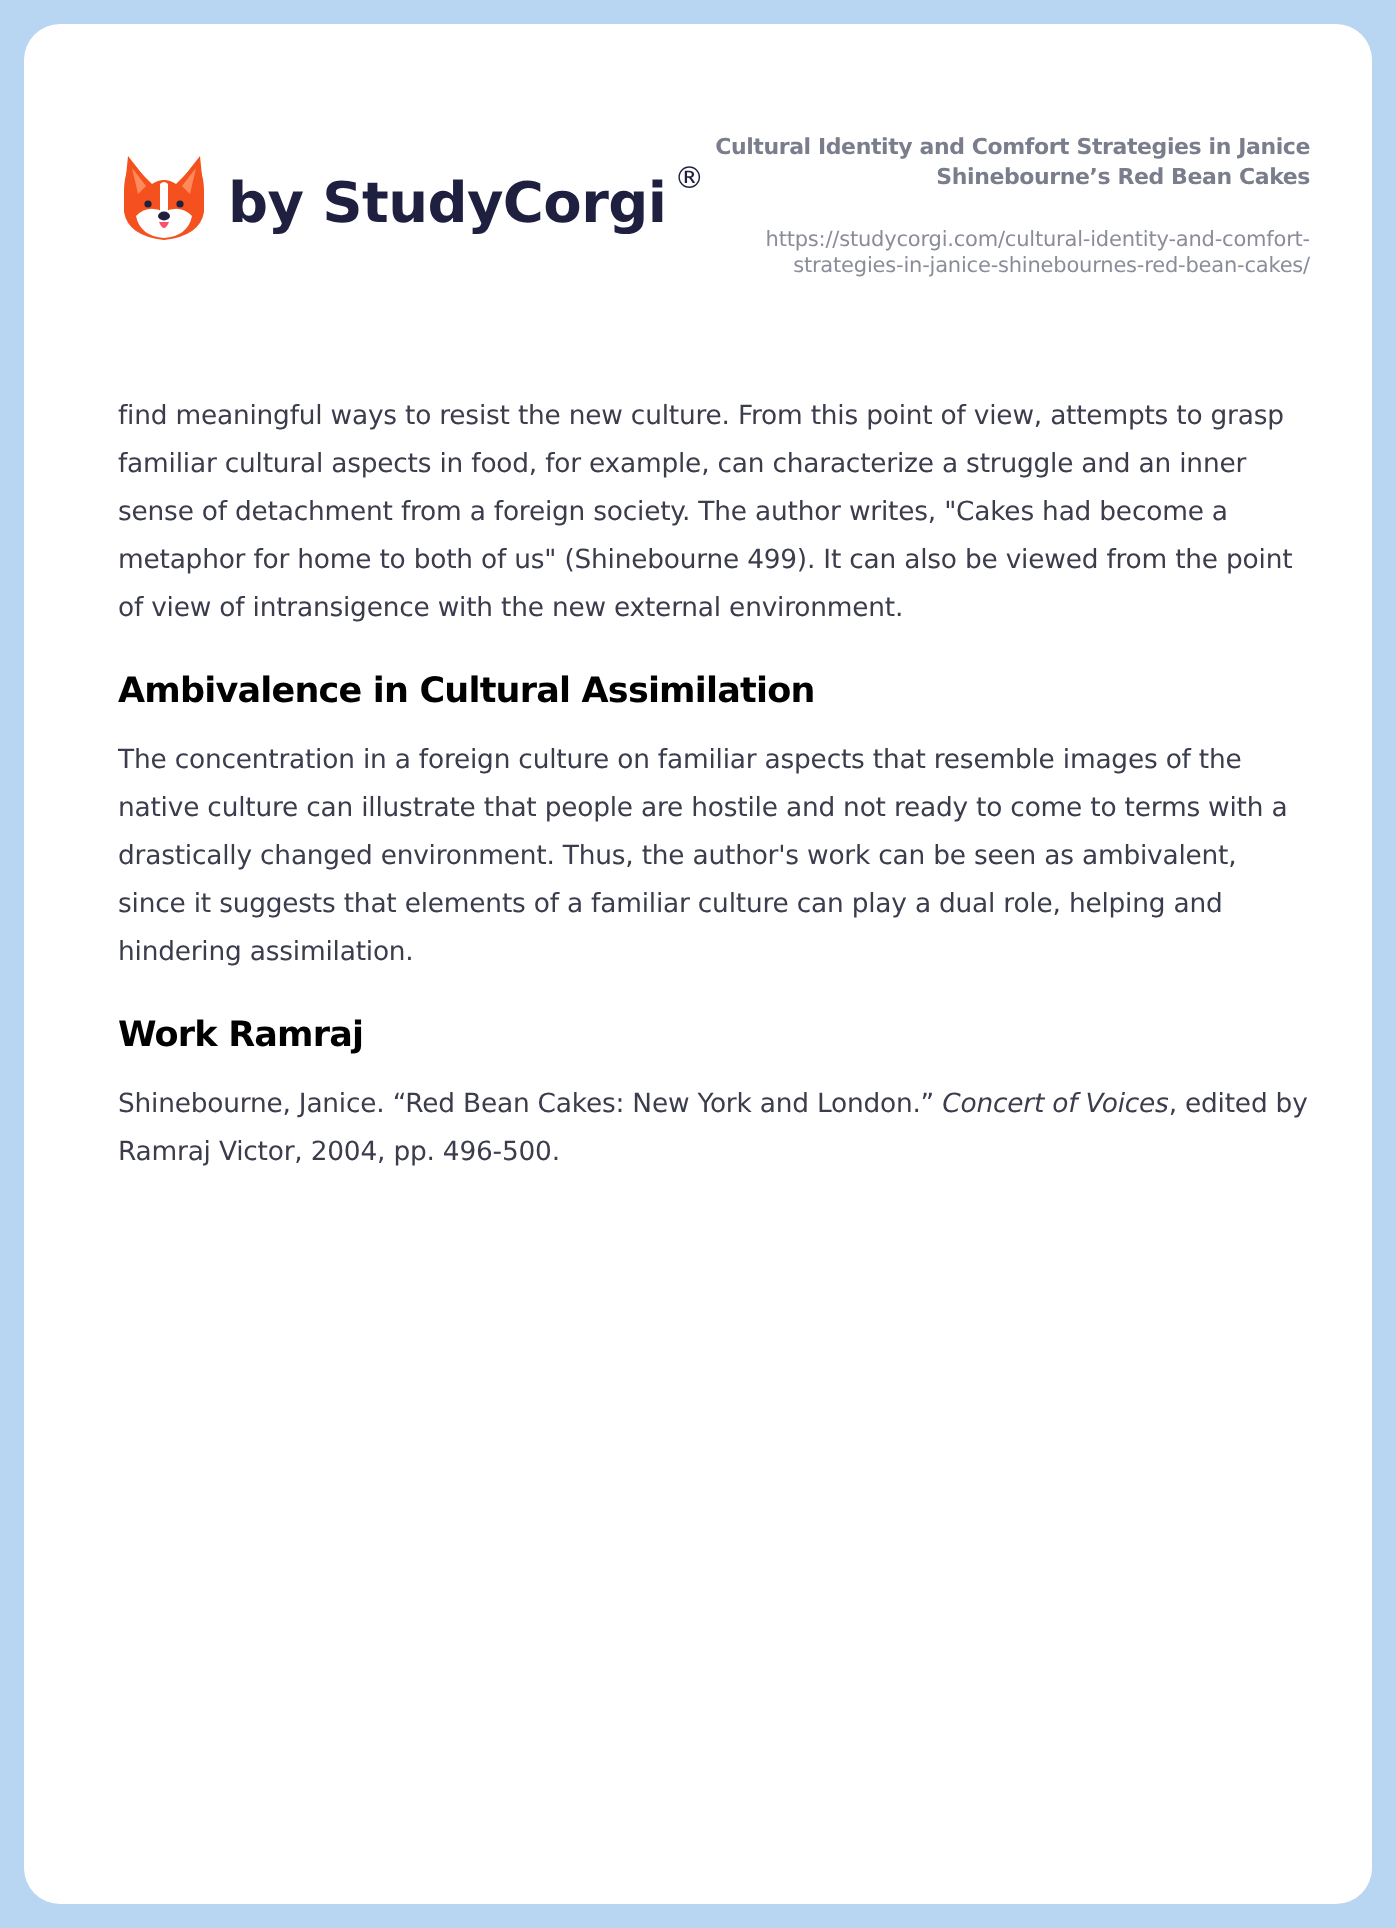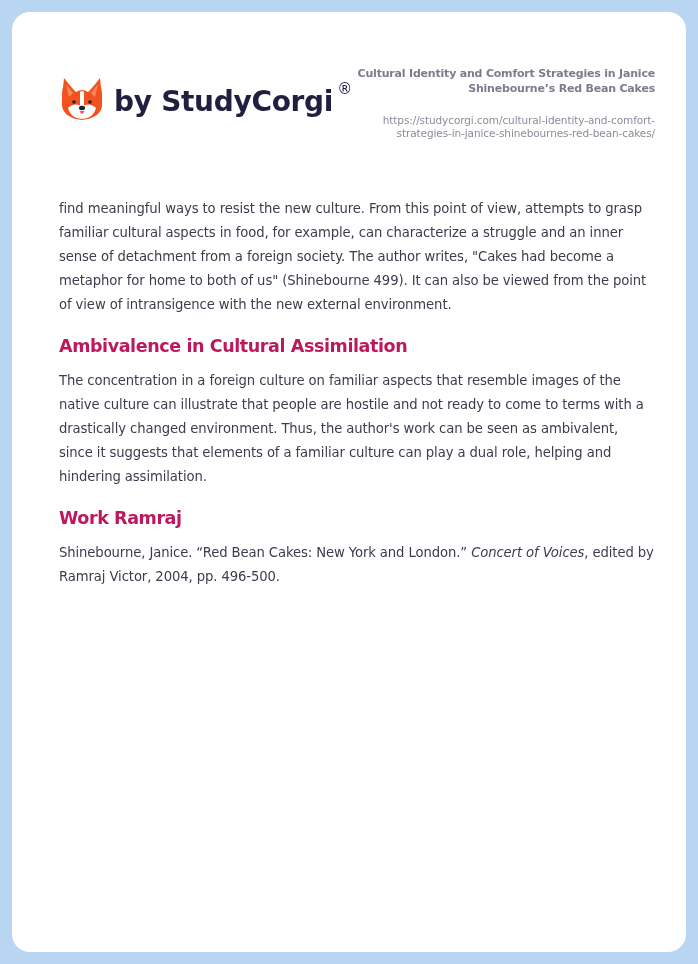--- a/index.html
+++ b/index.html
@@ -76,21 +76,21 @@
       font-size: 13.2px;
       line-height: 24px;
       letter-spacing: -0.1px;
     }
     .content h2 {
       margin: 16px 0 10px 0;
       font-family: "DejaVu Sans", sans-serif;
       font-weight: bold;
       font-size: 17.5px;
       line-height: 26px;
-      color: #be185d;
+      color: #000000;
       letter-spacing: -0.4px;
     }
     .content em { font-style: italic; }
   </style>
 </head>
 <body>
 
 <div class="card">
 
   <div class="logo">

